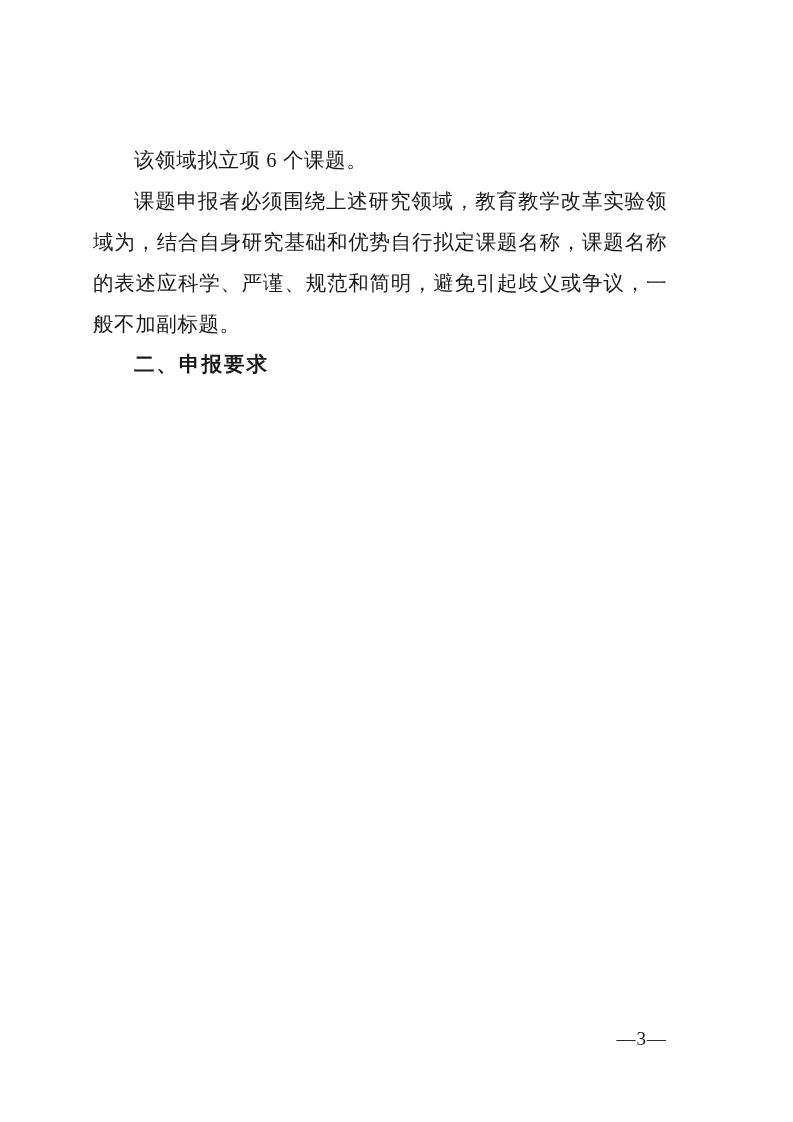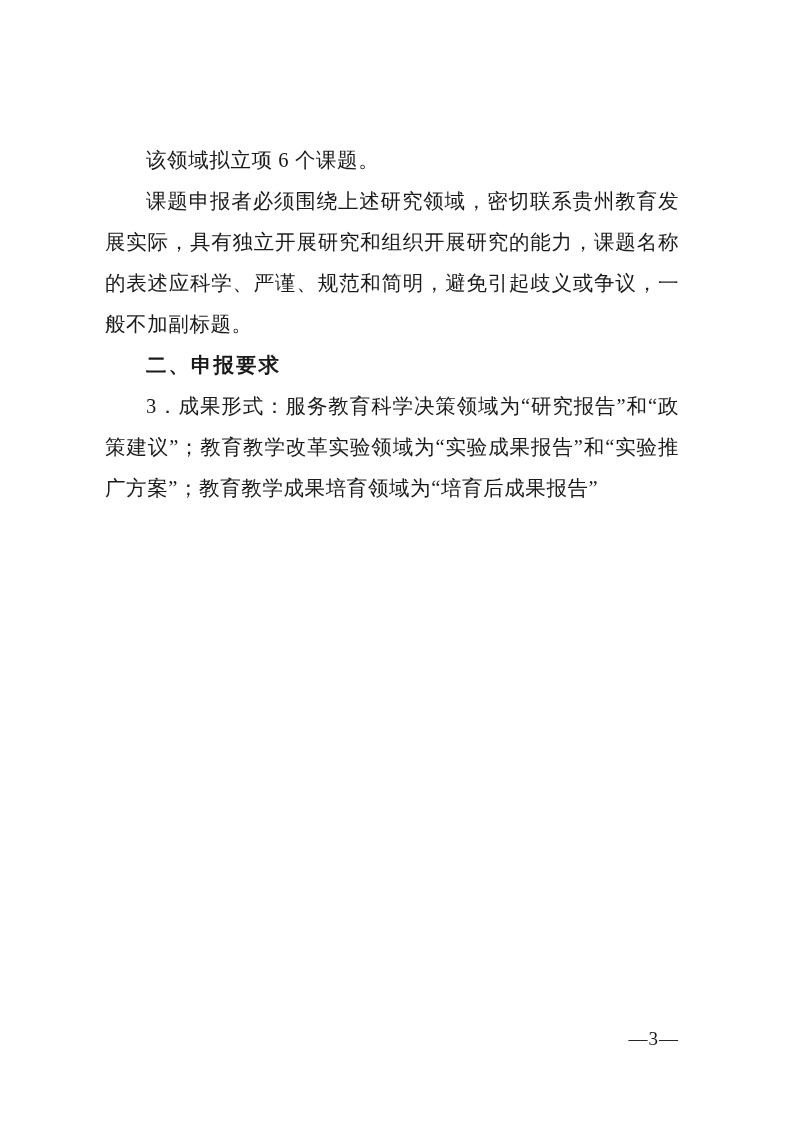--- a/index.html
+++ b/index.html
@@ -10,21 +10,21 @@
   body {
     width: 793px;
     height: 1122px;
     font-family: "Liberation Serif", "DejaVu Serif", serif;
     color: #1a1a1a;
     position: relative;
     overflow: hidden;
   }
   .page {
     position: absolute;
-    left: 13px;
+    left: 1px;
     top: 0;
     width: 758px;
     height: 1122px;
     box-sizing: border-box;
     padding: 140px 92px 60px 92px;
   }
   .doc-body {
     font-size: 20.5px;
     line-height: 41px;
     letter-spacing: 0.6px;
@@ -32,34 +32,34 @@
     text-justify: inter-ideograph;
   }
   p {
     margin: 0;
     text-indent: 2em;
   }
   p.heading {
     font-weight: bold;
     letter-spacing: 2px;
     text-indent: 2em;
+    font-family: Liberation Mono, monospace;
   }
   .page-number {
     position: absolute;
     right: 92px;
     bottom: 72px;
     font-size: 19px;
     letter-spacing: 1px;
     color: #1a1a1a;
   }
 </style>
 </head>
 <body>
 
 <div class="page">
   <div class="doc-body">
     <p>该领域拟立项 6 个课题。</p>
-    <p>课题申报者必须围绕上述研究领域，密切联系贵州教育发展实际，具有独立开展研究和组织开展研究的能力，课题名称的表述应科学、严谨、规范和简明，避免引起歧义或争议，一般不加副标题。</p>
+    <p>课题申报者必须围绕上述研究领域，教育教学改革实验领域为，结合自身研究基础和优势自行拟定课题名称，课题名称的表述应科学、严谨、规范和简明，避免引起歧义或争议，一般不加副标题。</p>
     <p class="heading">二、申报要求</p>
-    <p>3．成果形式：服务教育科学决策领域为“研究报告”和“政策建议”；教育教学改革实验领域为“实验成果报告”和“实验推广方案”；教育教学成果培育领域为“培育后成果报告”</p>
   </div>
   <div class="page-number">—3—</div>
 </div>
 
 </body></html>

